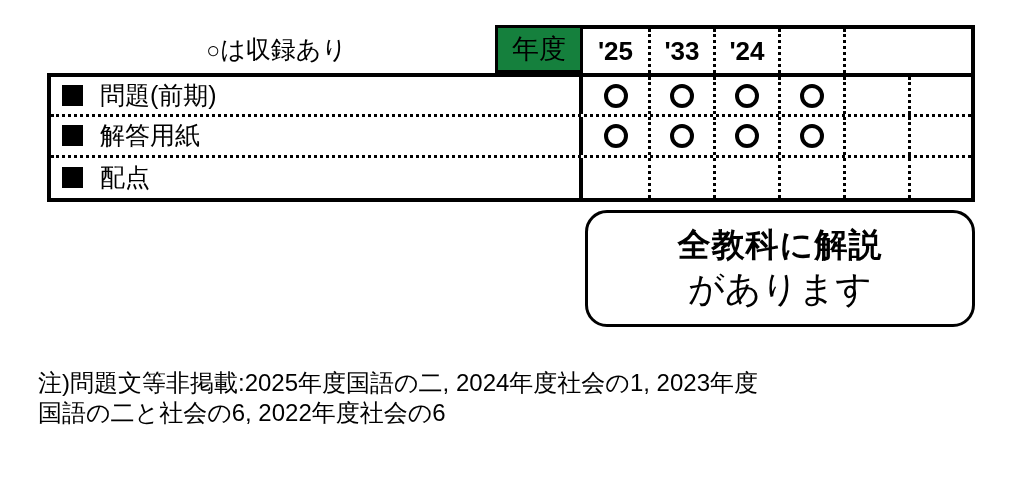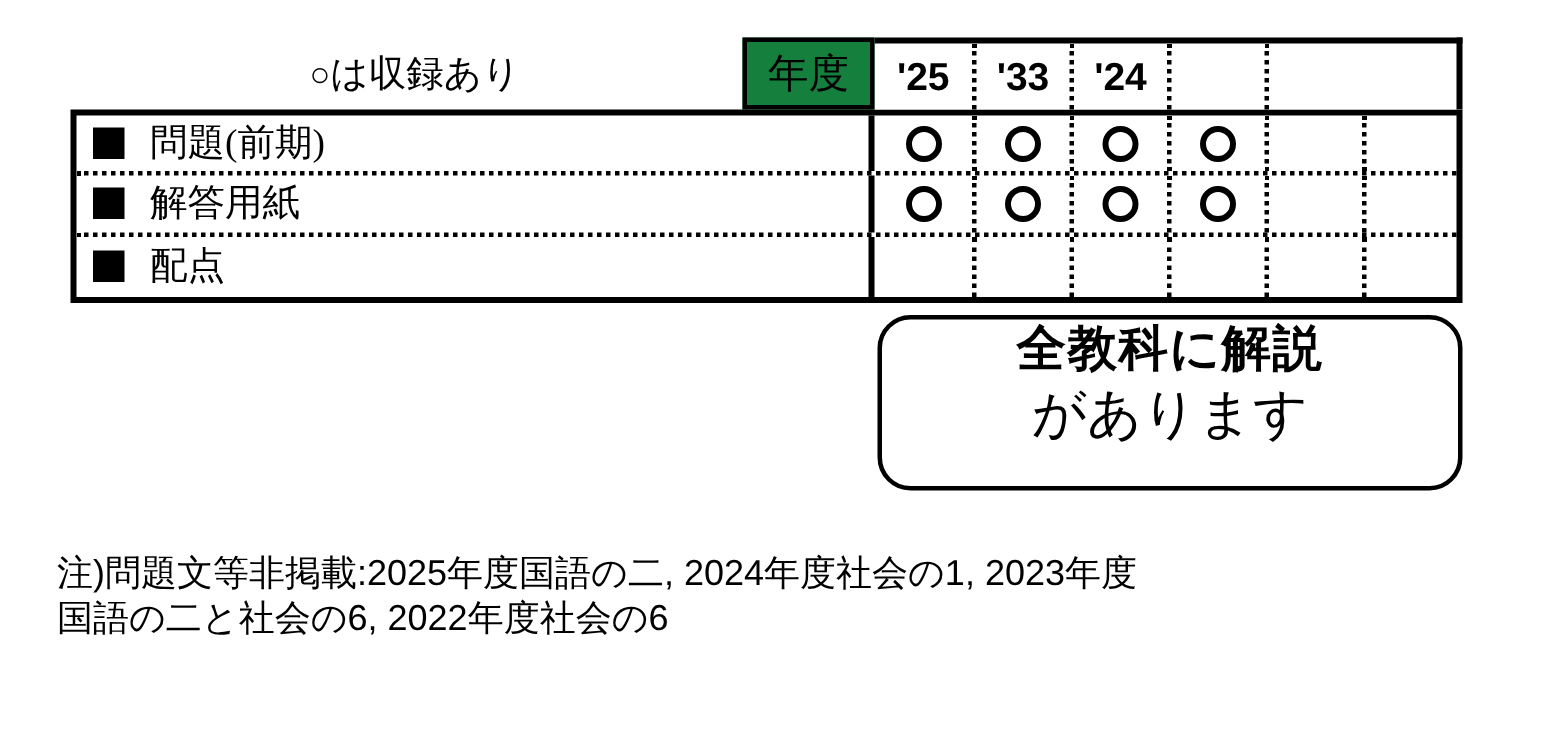--- a/index.html
+++ b/index.html
@@ -88,21 +88,20 @@
   
   #table {
     position: absolute;
     left: 47px;
     top: 73px;
     width: 928px;
     height: 129px;
     border: 4px solid #000;
     background: #fff;
     z-index: 2;
-    font-family: Liberation Serif, serif;
   }
   #table .row {
     position: relative;
     height: 40.3px;
     display: flex;
     align-items: center;
   }
   #table .row.r1, #table .row.r2 {
     border-bottom: 3px dotted #000;
   }
@@ -156,20 +155,21 @@
     left: 585px;
     top: 210px;
     width: 390px;
     height: 117px;
     border: 3px solid #000;
     border-radius: 22px;
     background: #fff;
     display: flex;
     flex-direction: column;
     align-items: center;
+    justify-content: center;
   }
   #callout .line1 {
     font-size: 33px;
     font-weight: bold;
     line-height: 1.15;
     white-space: nowrap;
     letter-spacing: 1px;
   }
   #callout .line2 {
     font-size: 36px;

